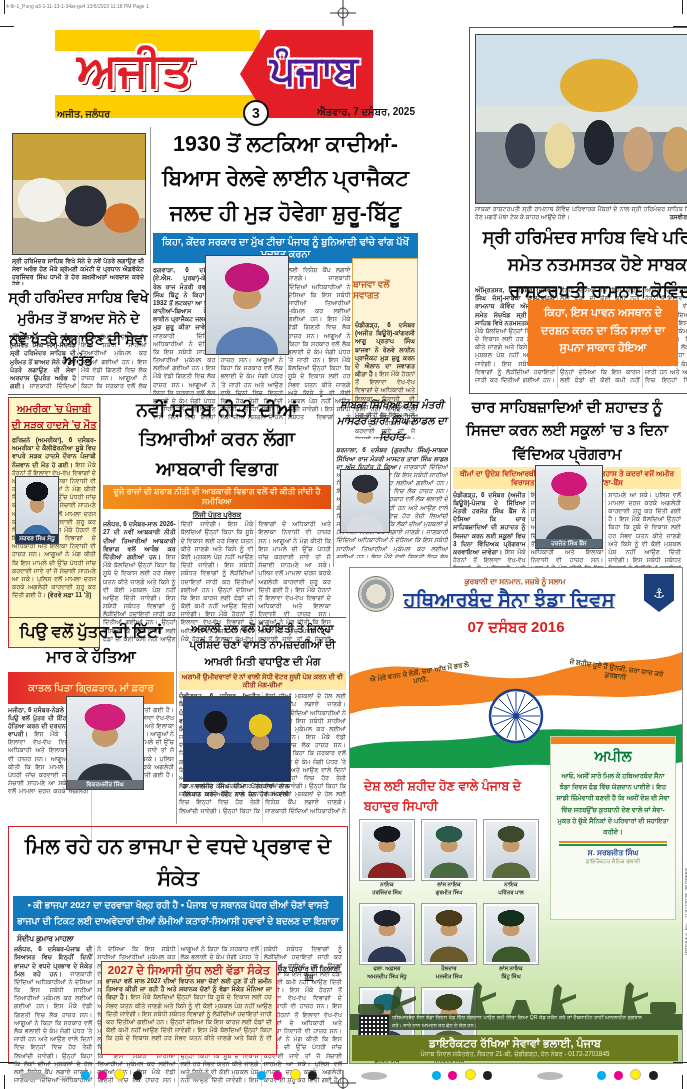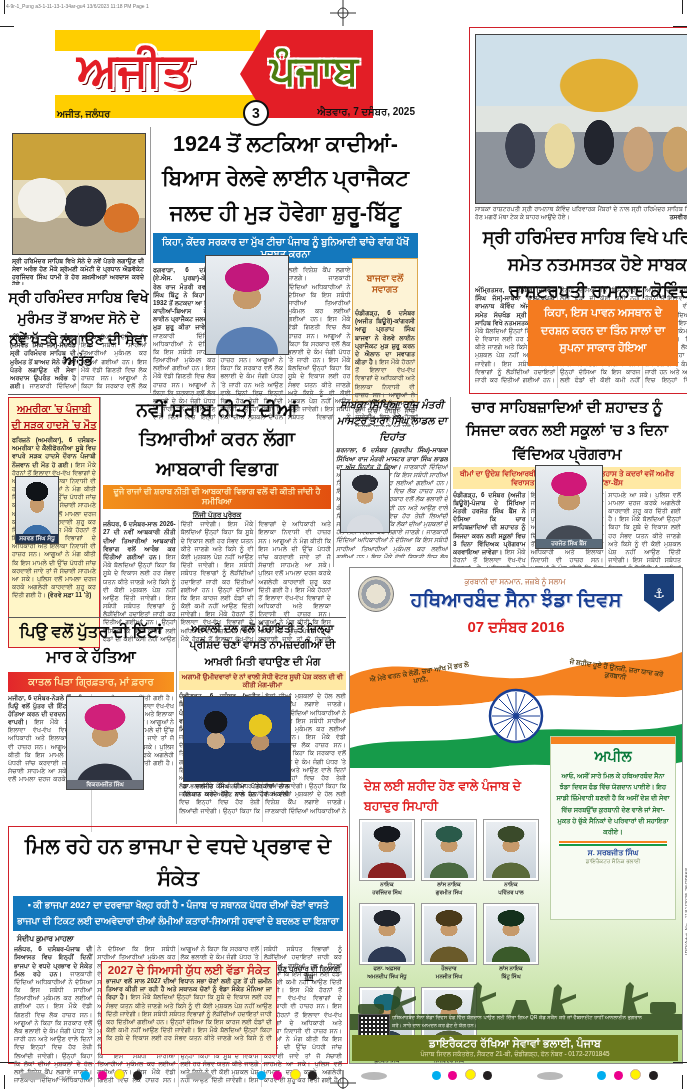--- a/index.html
+++ b/index.html
@@ -16,21 +16,21 @@
   .caption{font-size:6.2px;line-height:1.25;font-weight:bold;color:#222;text-align:justify;overflow:hidden;}
   .photo{border:1px solid #444;overflow:hidden;}
   .vline{position:absolute;width:1px;background:#9a9a9a;}
   .hline{position:absolute;height:1px;background:#5a5a5a;}
   .red-box{border:1.6px solid #d1202a;}
   
   .mast-yellow{background:linear-gradient(180deg,#ffce00 0 24%,#ffffff 24% 74%,#ffce00 74%);}
   .mast-red{background:#e31e26;clip-path:polygon(20% 0,100% 0,100% 100%,20% 100%,0 50%);}
   .ajit-t{font-size:47px;font-weight:bold;color:#e31e26;
      text-shadow:-2px -2px 0 #fff,2px -2px 0 #fff,-2px 2px 0 #fff,2px 2px 0 #fff,3px 3px 0 #6b0000;}
-  .punjab-t{font-size:40px;font-weight:bold;color:#4d7c0f;
+  .punjab-t{font-size:40px;font-weight:bold;color:#4c1d95;
      text-shadow:-2px -2px 0 #fff,2px -2px 0 #fff,-2px 2px 0 #fff,2px 2px 0 #fff;}
   .pgnum{width:22px;height:22px;border:2px solid #111;border-radius:50%;
      font-size:14px;font-weight:bold;display:flex;align-items:center;justify-content:center;background:#fff;}
   
   .bar-blue{background:#1478bd;color:#fff;font-weight:bold;text-align:center;}
   .bar-orange{background:linear-gradient(90deg,#f2911c,#e2500f);color:#ffeebe;font-weight:bold;text-align:center;}
   .bar-yellow{background:#ffe9a4;color:#c0201f;font-weight:bold;text-align:center;}
   .bar-redgrad{background:linear-gradient(90deg,#e2262b,#f7941d);color:#ffe9a8;font-weight:bold;text-align:center;}
   .quote-orange{background:#f47b20;color:#fff;font-weight:bold;text-align:center;}
   .box-cream{background:#fdf3d6;border:1.4px solid #d1202a;}
@@ -93,30 +93,30 @@
     <div class="hl abs" style="left:0;top:160px;width:141px;font-size:14px;line-height:1.5;">ਸ੍ਰੀ ਹਰਿਮੰਦਰ ਸਾਹਿਬ ਵਿਖੇ ਮੁਰੰਮਤ ਤੋਂ ਬਾਅਦ ਸੋਨੇ ਦੇ ਨਵੇਂ ਪੱਤਰੇ ਲਗਾਉਣ ਦੀ ਸੇਵਾ ਅਰੰਭ</div>
     <div class="body6 cols2 abs" style="left:2px;top:206px;width:137px;height:58px;">
       <span class="lead">ਅੰਮ੍ਰਿਤਸਰ, 6 ਦਸੰਬਰ (ਜਸਵੰਤ ਸਿੰਘ ਜੱਸ)-ਸੱਚਖੰਡ ਸ੍ਰੀ ਹਰਿਮੰਦਰ ਸਾਹਿਬ ਦੀ ਮੁਰੰਮਤ ਤੋਂ ਬਾਅਦ ਸੋਨੇ ਦੇ ਨਵੇਂ ਪੱਤਰੇ ਲਗਾਉਣ ਦੀ ਸੇਵਾ ਅਰਦਾਸ ਉਪਰੰਤ ਅਰੰਭ ਹੋ ਗਈ।</span>
       <span>ਜਾਣਕਾਰੀ ਦਿੰਦਿਆਂ ਅਧਿਕਾਰੀਆਂ ਨੇ ਦੱਸਿਆ ਕਿ ਇਸ ਸਬੰਧੀ ਸਾਰੀਆਂ ਤਿਆਰੀਆਂ ਮੁਕੰਮਲ ਕਰ ਲਈਆਂ ਗਈਆਂ ਹਨ। ਇਸ ਮੌਕੇ ਵੱਡੀ ਗਿਣਤੀ ਵਿਚ ਲੋਕ ਹਾਜ਼ਰ ਸਨ। ਆਗੂਆਂ ਨੇ ਕਿਹਾ ਕਿ ਸਰਕਾਰ ਵਲੋਂ ਲੋਕ ਭਲਾਈ ਦੇ ਕੰਮ ਜੰਗੀ ਪੱਧਰ 'ਤੇ ਜਾਰੀ ਹਨ ਅਤੇ ਆਉਣ ਵਾਲੇ ਦਿਨਾਂ ਵਿਚ ਇਨ੍ਹਾਂ ਵਿਚ ਹੋਰ ਤੇਜ਼ੀ ਲਿਆਂਦੀ ਜਾਵੇਗੀ। ਉਨ੍ਹਾਂ ਕਿਹਾ ਕਿ ਲੋਕਾਂ ਦੀਆਂ ਮੁਸ਼ਕਲਾਂ ਦੇ ਹੱਲ ਲਈ ਵਿਸ਼ੇਸ਼ ਕੈਂਪ ਲਗਾਏ ਜਾਣਗੇ। ਜਾਣਕਾਰੀ ਦਿੰਦਿਆਂ ਅਧਿਕਾਰੀਆਂ ਨੇ ਦੱਸਿਆ ਕਿ ਇਸ ਸਬੰਧੀ ਸਾਰੀਆਂ ਤਿਆਰੀਆਂ ਮੁਕੰਮਲ ਕਰ ਲਈਆਂ ਗਈਆਂ ਹਨ। ਇਸ ਮੌਕੇ ਵੱਡੀ ਗਿਣਤੀ ਵਿਚ ਲੋਕ ਹਾਜ਼ਰ ਸਨ। ਆਗੂਆਂ ਨੇ ਕਿਹਾ ਕਿ ਸਰਕਾਰ ਵਲੋਂ ਲੋਕ ਭਲਾਈ ਦੇ ਕੰਮ ਜੰਗੀ ਪੱਧਰ 'ਤੇ ਜਾਰੀ ਹਨ ਅਤੇ ਆਉਣ ਵਾਲੇ ਦਿਨਾਂ ਵਿਚ ਇਨ੍ਹਾਂ ਵਿਚ ਹੋਰ ਤੇਜ਼ੀ ਲਿਆਂਦੀ ਜਾਵੇਗੀ। ਉਨ੍ਹਾਂ ਕਿਹਾ ਕਿ ਲੋਕਾਂ ਦੀਆਂ ਮੁਸ਼ਕਲਾਂ ਦੇ ਹੱਲ ਲਈ ਵਿਸ਼ੇਸ਼ ਕੈਂਪ ਲਗਾਏ ਜਾਣਗੇ। ਜਾਣਕਾਰੀ ਦਿੰਦਿਆਂ ਅਧਿਕਾਰੀਆਂ ਨੇ ਦੱਸਿਆ ਕਿ ਇਸ ਸਬੰਧੀ ਸਾਰੀਆਂ ਤਿਆਰੀਆਂ ਮੁਕੰਮਲ ਕਰ ਲਈਆਂ ਗਈਆਂ ਹਨ। ਇਸ ਮੌਕੇ ਵੱਡੀ ਗਿਣਤੀ ਵਿਚ ਲੋਕ ਹਾਜ਼ਰ ਸਨ। ਆਗੂਆਂ ਨੇ ਕਿਹਾ ਕਿ ਸਰਕਾਰ ਵਲੋਂ ਲੋਕ ਭਲਾਈ ਦੇ ਕੰਮ ਜੰਗੀ ਪੱਧਰ 'ਤੇ ਜਾਰੀ ਹਨ।</span>
       
     </div>
   </div>
   <div class="vline" style="left:150px;top:127px;height:266px;"></div>
 
   <div class="abs" style="left:153px;top:127px;width:265px;height:276px;">
-    <div class="hl" style="font-size:21.5px;line-height:1.6;">1924 ਤੋਂ ਲਟਕਿਆ ਕਾਦੀਆਂ-ਬਿਆਸ ਰੇਲਵੇ ਲਾਈਨ ਪ੍ਰਾਜੈਕਟ ਜਲਦ ਹੀ ਮੁੜ ਹੋਵੇਗਾ ਸ਼ੁਰੂ-ਬਿੱਟੂ</div>
+    <div class="hl" style="font-size:21.5px;line-height:1.6;">1930 ਤੋਂ ਲਟਕਿਆ ਕਾਦੀਆਂ-ਬਿਆਸ ਰੇਲਵੇ ਲਾਈਨ ਪ੍ਰਾਜੈਕਟ ਜਲਦ ਹੀ ਮੁੜ ਹੋਵੇਗਾ ਸ਼ੁਰੂ-ਬਿੱਟੂ</div>
     <div class="bar-blue" style="margin-top:3px;font-size:9.8px;padding:3px 2px;">ਕਿਹਾ, ਕੇਂਦਰ ਸਰਕਾਰ ਦਾ ਮੁੱਖ ਟੀਚਾ ਪੰਜਾਬ ਨੂੰ ਬੁਨਿਆਦੀ ਢਾਂਚੇ ਵਾਂਗ ਪੱਖੋਂ ਮਜ਼ਬੂਤ ਕਰਨਾ</div>
     <div class="body6 cols4" style="margin-top:3px;height:158px;">
       <span class="lead">ਫਗਵਾੜਾ, 6 ਦਸੰਬਰ (ਏ.ਐਸ. ਪੁਰਬਾ)-ਕੇਂਦਰੀ ਰੇਲ ਰਾਜ ਮੰਤਰੀ ਰਵਨੀਤ ਸਿੰਘ ਬਿੱਟੂ ਨੇ ਕਿਹਾ ਕਿ 1932 ਤੋਂ ਲਟਕਦਾ ਆ ਰਿਹਾ ਕਾਦੀਆਂ-ਬਿਆਸ ਰੇਲਵੇ ਲਾਈਨ ਪ੍ਰਾਜੈਕਟ ਜਲਦ ਹੀ ਮੁੜ ਸ਼ੁਰੂ ਕੀਤਾ ਜਾਵੇਗਾ।</span>
       <span>ਜਾਣਕਾਰੀ ਦਿੰਦਿਆਂ ਅਧਿਕਾਰੀਆਂ ਨੇ ਦੱਸਿਆ ਕਿ ਇਸ ਸਬੰਧੀ ਸਾਰੀਆਂ ਤਿਆਰੀਆਂ ਮੁਕੰਮਲ ਕਰ ਲਈਆਂ ਗਈਆਂ ਹਨ। ਇਸ ਮੌਕੇ ਵੱਡੀ ਗਿਣਤੀ ਵਿਚ ਲੋਕ ਹਾਜ਼ਰ ਸਨ। ਆਗੂਆਂ ਨੇ ਕਿਹਾ ਕਿ ਸਰਕਾਰ ਵਲੋਂ ਲੋਕ ਭਲਾਈ ਦੇ ਕੰਮ ਜੰਗੀ ਪੱਧਰ 'ਤੇ ਜਾਰੀ ਹਨ ਅਤੇ ਆਉਣ ਵਾਲੇ ਦਿਨਾਂ ਵਿਚ ਇਨ੍ਹਾਂ ਵਿਚ ਹੋਰ ਤੇਜ਼ੀ ਲਿਆਂਦੀ ਜਾਵੇਗੀ। ਉਨ੍ਹਾਂ ਕਿਹਾ ਕਿ ਲੋਕਾਂ ਦੀਆਂ ਮੁਸ਼ਕਲਾਂ ਦੇ ਹੱਲ ਲਈ ਵਿਸ਼ੇਸ਼ ਕੈਂਪ ਲਗਾਏ ਜਾਣਗੇ। ਜਾਣਕਾਰੀ ਦਿੰਦਿਆਂ ਅਧਿਕਾਰੀਆਂ ਨੇ ਦੱਸਿਆ ਕਿ ਇਸ ਸਬੰਧੀ ਸਾਰੀਆਂ ਤਿਆਰੀਆਂ ਮੁਕੰਮਲ ਕਰ ਲਈਆਂ ਗਈਆਂ ਹਨ। ਇਸ ਮੌਕੇ ਵੱਡੀ ਗਿਣਤੀ ਵਿਚ ਲੋਕ ਹਾਜ਼ਰ ਸਨ। ਆਗੂਆਂ ਨੇ ਕਿਹਾ ਕਿ ਸਰਕਾਰ ਵਲੋਂ ਲੋਕ ਭਲਾਈ ਦੇ ਕੰਮ ਜੰਗੀ ਪੱਧਰ 'ਤੇ ਜਾਰੀ ਹਨ ਅਤੇ ਆਉਣ ਵਾਲੇ ਦਿਨਾਂ ਵਿਚ ਇਨ੍ਹਾਂ ਵਿਚ ਹੋਰ ਤੇਜ਼ੀ ਲਿਆਂਦੀ ਜਾਵੇਗੀ। ਉਨ੍ਹਾਂ ਕਿਹਾ ਕਿ ਲੋਕਾਂ ਦੀਆਂ ਮੁਸ਼ਕਲਾਂ ਦੇ ਹੱਲ ਲਈ ਵਿਸ਼ੇਸ਼ ਕੈਂਪ ਲਗਾਏ ਜਾਣਗੇ। ਜਾਣਕਾਰੀ ਦਿੰਦਿਆਂ ਅਧਿਕਾਰੀਆਂ ਨੇ ਦੱਸਿਆ ਕਿ ਇਸ ਸਬੰਧੀ ਸਾਰੀਆਂ ਤਿਆਰੀਆਂ ਮੁਕੰਮਲ ਕਰ ਲਈਆਂ ਗਈਆਂ ਹਨ। ਇਸ ਮੌਕੇ ਵੱਡੀ ਗਿਣਤੀ ਵਿਚ ਲੋਕ ਹਾਜ਼ਰ ਸਨ। ਆਗੂਆਂ ਨੇ ਕਿਹਾ ਕਿ ਸਰਕਾਰ ਵਲੋਂ ਲੋਕ ਭਲਾਈ ਦੇ ਕੰਮ ਜੰਗੀ ਪੱਧਰ 'ਤੇ ਜਾਰੀ ਹਨ।</span>
       <span>ਇਸ ਮੌਕੇ ਬੋਲਦਿਆਂ ਉਨ੍ਹਾਂ ਕਿਹਾ ਕਿ ਸੂਬੇ ਦੇ ਵਿਕਾਸ ਲਈ ਹਰ ਸੰਭਵ ਯਤਨ ਕੀਤੇ ਜਾਣਗੇ ਅਤੇ ਕਿਸੇ ਨੂੰ ਵੀ ਕੋਈ ਮੁਸ਼ਕਲ ਪੇਸ਼ ਨਹੀਂ ਆਉਣ ਦਿੱਤੀ ਜਾਵੇਗੀ। ਇਸ ਸਬੰਧੀ ਸਬੰਧਤ ਵਿਭਾਗਾਂ ਨੂੰ ਲੋੜੀਂਦੀਆਂ ਹਦਾਇਤਾਂ ਜਾਰੀ ਕਰ ਦਿੱਤੀਆਂ ਗਈਆਂ ਹਨ। ਉਨ੍ਹਾਂ ਦੱਸਿਆ ਕਿ ਇਸ ਕਾਰਜ ਲਈ ਫੰਡਾਂ ਦੀ ਕੋਈ ਕਮੀ ਨਹੀਂ ਆਉਣ ਦਿੱਤੀ ਜਾਵੇਗੀ। ਇਸ ਮੌਕੇ ਬੋਲਦਿਆਂ ਉਨ੍ਹਾਂ ਕਿਹਾ ਕਿ ਸੂਬੇ ਦੇ ਵਿਕਾਸ ਲਈ ਹਰ ਸੰਭਵ ਯਤਨ ਕੀਤੇ ਜਾਣਗੇ ਅਤੇ ਕਿਸੇ ਨੂੰ ਵੀ ਕੋਈ ਮੁਸ਼ਕਲ ਪੇਸ਼ ਨਹੀਂ ਆਉਣ ਦਿੱਤੀ ਜਾਵੇਗੀ। ਇਸ ਸਬੰਧੀ ਸਬੰਧਤ ਵਿਭਾਗਾਂ ਨੂੰ ਲੋੜੀਂਦੀਆਂ ਹਦਾਇਤਾਂ ਜਾਰੀ ਕਰ ਦਿੱਤੀਆਂ ਗਈਆਂ ਹਨ। ਉਨ੍ਹਾਂ ਦੱਸਿਆ ਕਿ ਇਸ ਕਾਰਜ ਲਈ ਫੰਡਾਂ ਦੀ ਕੋਈ ਕਮੀ ਨਹੀਂ ਆਉਣ ਦਿੱਤੀ ਜਾਵੇਗੀ। ਇਸ ਮੌਕੇ ਹੋਰਨਾਂ ਤੋਂ ਇਲਾਵਾ ਵੱਖ-ਵੱਖ ਵਿਭਾਗਾਂ ਦੇ ਅਧਿਕਾਰੀ ਵੀ ਹਾਜ਼ਰ ਸਨ।</span>
     </div>
     <div class="photo abs portrait" style="left:52px;top:128px;width:82px;height:98px;--t:#c2187c;--s:#5a7fb4;"></div>
     <div class="abs" style="left:199px;top:131px;width:64px;height:142px;background:#fdf3d6;border:1px solid #dca84e;">
-      <div style="font-size:9px;font-weight:bold;color:#b5520e;text-align:center;padding:14px 0;">ਬਾਜਵਾ ਵਲੋਂ ਸਵਾਗਤ</div>
+      <div style="font-size:9px;font-weight:bold;color:#b5520e;text-align:left;padding:20px 0;">ਬਾਜਵਾ ਵਲੋਂ ਸਵਾਗਤ</div>
       <div class="body6" style="height:118px;padding:0 2px;">
         <span class="lead">ਚੰਡੀਗੜ੍ਹ, 6 ਦਸੰਬਰ (ਅਜੀਤ ਬਿਊਰੋ)-ਕਾਂਗਰਸੀ ਆਗੂ ਪ੍ਰਤਾਪ ਸਿੰਘ ਬਾਜਵਾ ਨੇ ਰੇਲਵੇ ਲਾਈਨ ਪ੍ਰਾਜੈਕਟ ਮੁੜ ਸ਼ੁਰੂ ਕਰਨ ਦੇ ਐਲਾਨ ਦਾ ਸਵਾਗਤ ਕੀਤਾ ਹੈ।</span>
         <span>ਇਸ ਮੌਕੇ ਹੋਰਨਾਂ ਤੋਂ ਇਲਾਵਾ ਵੱਖ-ਵੱਖ ਵਿਭਾਗਾਂ ਦੇ ਅਧਿਕਾਰੀ ਅਤੇ ਇਲਾਕਾ ਨਿਵਾਸੀ ਵੀ ਹਾਜ਼ਰ ਸਨ। ਆਗੂਆਂ ਨੇ ਮੰਗ ਕੀਤੀ ਕਿ ਇਸ ਮਾਮਲੇ ਦੀ ਉੱਚ ਪੱਧਰੀ ਜਾਂਚ ਕਰਵਾਈ ਜਾਵੇ ਤਾਂ ਜੋ ਸੱਚਾਈ ਸਾਹਮਣੇ ਆ ਸਕੇ। ਪੁਲਿਸ ਵਲੋਂ ਮਾਮਲਾ ਦਰਜ ਕਰਕੇ ਅਗਲੇਰੀ ਕਾਰਵਾਈ ਸ਼ੁਰੂ ਕਰ ਦਿੱਤੀ ਗਈ ਹੈ। ਇਸ ਮੌਕੇ ਹੋਰਨਾਂ ਤੋਂ ਇਲਾਵਾ ਵੱਖ-ਵੱਖ ਵਿਭਾਗਾਂ ਦੇ ਅਧਿਕਾਰੀ ਅਤੇ ਇਲਾਕਾ ਨਿਵਾਸੀ ਵੀ ਹਾਜ਼ਰ ਸਨ। ਆਗੂਆਂ ਨੇ ਮੰਗ ਕੀਤੀ ਕਿ ਇਸ ਮਾਮਲੇ ਦੀ ਉੱਚ ਪੱਧਰੀ ਜਾਂਚ ਕਰਵਾਈ ਜਾਵੇ ਤਾਂ ਜੋ ਸੱਚਾਈ ਸਾਹਮਣੇ ਆ ਸਕੇ। ਪੁਲਿਸ ਵਲੋਂ ਮਾਮਲਾ ਦਰਜ ਕਰਕੇ ਅਗਲੇਰੀ ਕਾਰਵਾਈ ਸ਼ੁਰੂ ਕਰ ਦਿੱਤੀ ਗਈ ਹੈ।</span>
       </div>
     </div>
   </div>
 
   <div class="abs red-box" style="left:421px;top:27px;width:260px;height:365px;margin-left:48px;">
     <div class="photo abs" style="left:5px;top:6px;width:246px;height:168px;background:
         radial-gradient(ellipse 26% 26% at 50% 30%, #e2af34 0 60%, transparent 62%),
@@ -187,21 +187,21 @@
     </div>
     <div class="photo abs portrait" style="left:82px;top:70px;width:66px;height:82px;--t:#d01878;--s:#444a54;">
       <div class="cap-strip" style="background:#5a6b7a;">ਹਰਜੋਤ ਸਿੰਘ ਬੈਂਸ</div>
     </div>
   </div>
 
   <div class="hline" style="left:8px;top:617px;width:338px;"></div>
 
   <div class="abs" style="left:8px;top:620px;width:166px;height:204px;">
     <div class="hl" style="font-size:16.5px;line-height:1.5;font-family:Liberation Serif, serif;">ਪਿਉ ਵਲੋਂ ਪੁੱਤਰ ਦੀ ਇੱਟਾਂ ਮਾਰ ਕੇ ਹੱਤਿਆ</div>
-    <div class="bar-redgrad" style="margin-top:2px;font-size:10px;padding:4px;">ਕਾਤਲ ਪਿਤਾ ਗ੍ਰਿਫ਼ਤਾਰ, ਮਾਂ ਫ਼ਰਾਰ</div>
+    <div class="bar-redgrad" style="margin-top:2px;font-size:10px;padding:10px;">ਕਾਤਲ ਪਿਤਾ ਗ੍ਰਿਫ਼ਤਾਰ, ਮਾਂ ਫ਼ਰਾਰ</div>
     <div class="body6 cols2" style="margin-top:2px;height:138px;">
       <span class="lead">ਮਜੀਠਾ, 6 ਦਸੰਬਰ-ਨੇੜਲੇ ਪਿੰਡ ਵਿਚ ਪਿਉ ਵਲੋਂ ਪੁੱਤਰ ਦੀ ਇੱਟਾਂ ਮਾਰ ਕੇ ਹੱਤਿਆ ਕਰਨ ਦੀ ਦਰਦਨਾਕ ਘਟਨਾ ਵਾਪਰੀ।</span>
       <span>ਇਸ ਮੌਕੇ ਹੋਰਨਾਂ ਤੋਂ ਇਲਾਵਾ ਵੱਖ-ਵੱਖ ਵਿਭਾਗਾਂ ਦੇ ਅਧਿਕਾਰੀ ਅਤੇ ਇਲਾਕਾ ਨਿਵਾਸੀ ਵੀ ਹਾਜ਼ਰ ਸਨ। ਆਗੂਆਂ ਨੇ ਮੰਗ ਕੀਤੀ ਕਿ ਇਸ ਮਾਮਲੇ ਦੀ ਉੱਚ ਪੱਧਰੀ ਜਾਂਚ ਕਰਵਾਈ ਜਾਵੇ ਤਾਂ ਜੋ ਸੱਚਾਈ ਸਾਹਮਣੇ ਆ ਸਕੇ। ਪੁਲਿਸ ਵਲੋਂ ਮਾਮਲਾ ਦਰਜ ਕਰਕੇ ਅਗਲੇਰੀ ਕਾਰਵਾਈ ਸ਼ੁਰੂ ਕਰ ਦਿੱਤੀ ਗਈ ਹੈ। ਇਸ ਮੌਕੇ ਹੋਰਨਾਂ ਤੋਂ ਇਲਾਵਾ ਵੱਖ-ਵੱਖ ਵਿਭਾਗਾਂ ਦੇ ਅਧਿਕਾਰੀ ਅਤੇ ਇਲਾਕਾ ਨਿਵਾਸੀ ਵੀ ਹਾਜ਼ਰ ਸਨ। ਆਗੂਆਂ ਨੇ ਮੰਗ ਕੀਤੀ ਕਿ ਇਸ ਮਾਮਲੇ ਦੀ ਉੱਚ ਪੱਧਰੀ ਜਾਂਚ ਕਰਵਾਈ ਜਾਵੇ ਤਾਂ ਜੋ ਸੱਚਾਈ ਸਾਹਮਣੇ ਆ ਸਕੇ। ਪੁਲਿਸ ਵਲੋਂ ਮਾਮਲਾ ਦਰਜ ਕਰਕੇ ਅਗਲੇਰੀ ਕਾਰਵਾਈ ਸ਼ੁਰੂ ਕਰ ਦਿੱਤੀ ਗਈ ਹੈ।</span>
       <span style="font-weight:bold;">(ਵੇਰਵੇ ਸਫ਼ਾ 11 'ਤੇ)</span>
     </div>
     <div class="photo abs portrait" style="left:58px;top:76px;width:76px;height:92px;--t:#d0207a;--s:#2e3340;">
       <div class="cap-strip" style="background:#6a6f7a;">ਵਿਕਰਮਜੀਤ ਸਿੰਘ</div>
     </div>
   </div>
   <div class="vline" style="left:176px;top:620px;height:204px;"></div>
@@ -243,22 +243,22 @@
     </div>
     <div class="abs" style="left:268px;top:138px;width:64px;font-size:7px;font-weight:bold;text-align:center;text-decoration:underline;">ਚੋਣ ਪ੍ਰਚਾਰ ਦੀ ਤਿਆਰੀ ਤੇਜ਼</div>
   </div>
 
   <div class="abs ad-box" style="left:349px;top:567px;width:332px;height:495px;">
 
     <div class="abs" style="left:8px;top:8px;width:34px;height:34px;border-radius:50%;background:
         radial-gradient(circle at 50% 50%, #e8e2d2 0 40%, #9aa0a8 41% 60%, #d8d2c2 61%);border:1px solid #777;"></div>
     <div class="abs" style="right:8px;top:6px;width:30px;height:38px;background:#1a3f7a;clip-path:polygon(0 0,100% 0,100% 70%,50% 100%,0 70%);display:flex;align-items:center;justify-content:center;color:#fff;font-size:13px;">⚓</div>
 
-    <div class="abs" style="left:40px;top:9px;width:250px;text-align:center;font-size:7.5px;font-weight:normal;color:#a34a1a;">ਕੁਰਬਾਨੀ ਦਾ ਸਨਮਾਨ, ਜਜ਼ਬੇ ਨੂੰ ਸਲਾਮ</div>
-    <div class="abs" style="left:20px;top:20px;width:292px;text-align:center;font-size:19.5px;font-weight:bold;color:#1a3f94;text-shadow:1px 1px 0 #c8d2e8;">ਹਥਿਆਰਬੰਦ ਸੈਨਾ ਝੰਡਾ ਦਿਵਸ</div>
+    <div class="abs" style="left:40px;top:9px;width:250px;text-align:center;font-size:7.5px;font-weight:bold;color:#a34a1a;">ਕੁਰਬਾਨੀ ਦਾ ਸਨਮਾਨ, ਜਜ਼ਬੇ ਨੂੰ ਸਲਾਮ</div>
+    <div class="abs" style="left:13px;top:20px;width:292px;text-align:center;font-size:19.5px;font-weight:bold;color:#1a3f94;text-shadow:1px 1px 0 #c8d2e8;text-decoration:underline;">ਹਥਿਆਰਬੰਦ ਸੈਨਾ ਝੰਡਾ ਦਿਵਸ</div>
     <div class="abs" style="left:20px;top:50px;width:292px;text-align:center;font-size:15px;font-weight:bold;color:#e02020;">07 ਦਸੰਬਰ 2016</div>
 
     <svg class="abs" style="left:0;top:70px;" width="332" height="130" viewBox="0 0 332 130">
       <path d="M0,38 C60,10 140,55 200,35 C255,17 300,28 332,14 L332,52 C270,68 210,50 150,62 C90,74 40,62 0,76 Z" fill="#f58220"></path>
       <path d="M0,76 C40,62 90,74 150,62 C210,50 270,68 332,52 L332,86 C270,100 210,84 150,96 C90,108 40,98 0,110 Z" fill="#ffffff"></path>
       <path d="M0,110 C40,98 90,108 150,96 C210,84 270,100 332,86 L332,124 C270,138 200,120 140,130 C80,140 40,132 0,142 Z" fill="#169b4a"></path>
       <g transform="translate(166,78)">
         <circle r="26" fill="#fff" stroke="#1a3f94" stroke-width="2.5"></circle>
         <circle r="3" fill="#1a3f94"></circle>
         <g stroke="#1a3f94" stroke-width="1">

